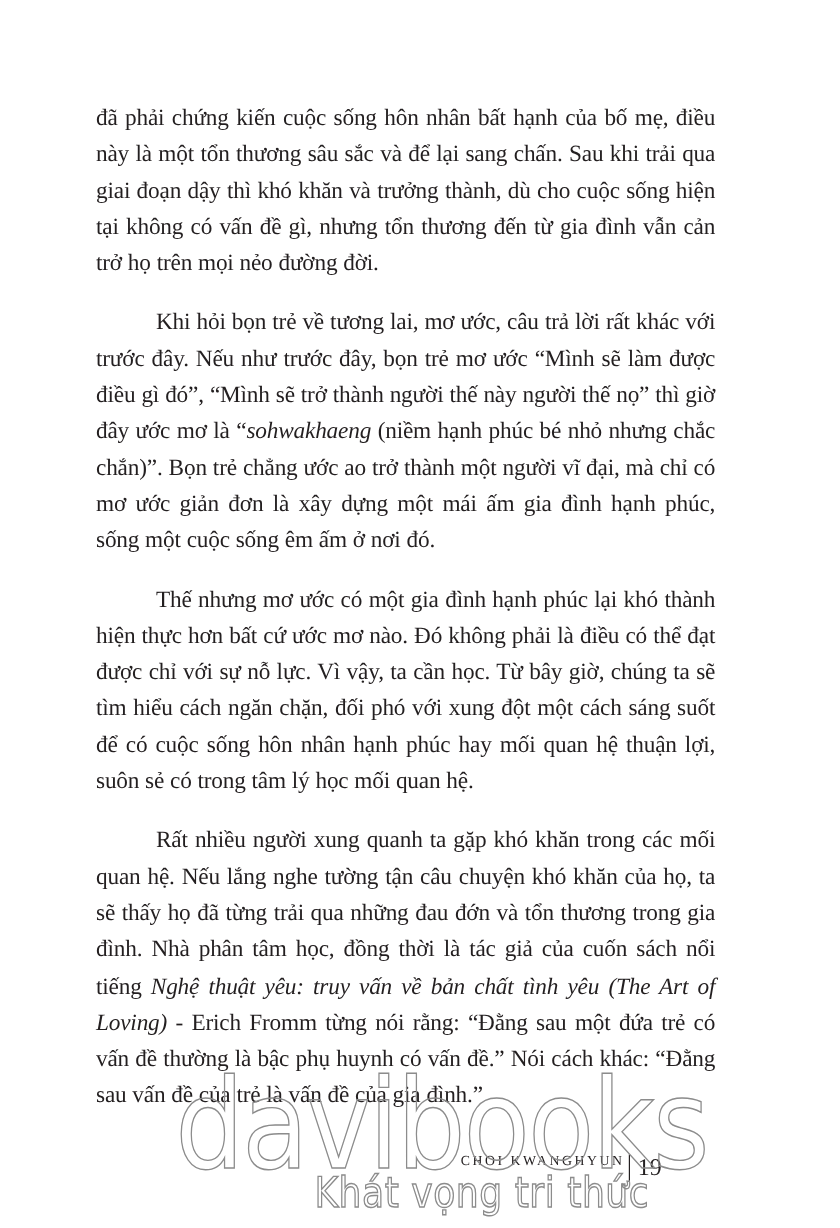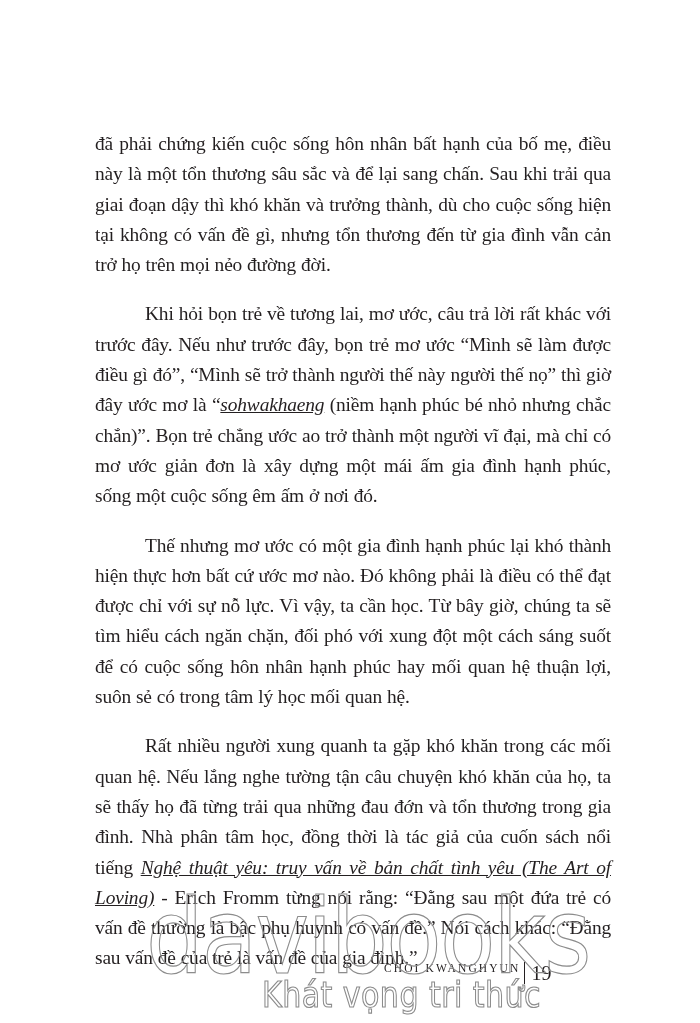--- a/index.html
+++ b/index.html
@@ -17,36 +17,35 @@
     }
     .page {
       position: absolute;
       left: 0; top: 0;
       width: 700px;
       height: 1023px;
       background: #ffffff;
     }
     .text-column {
       position: absolute;
-      left: 95px;
+      left: 80px;
       top: 84px;
       width: 516px;
-      margin-top: 45px;
     }
     .para {
       margin: 0 0 19px 0;
       font-size: 19.4px;
       line-height: 30.3px;
       text-align: justify;
       text-align-last: left;
       letter-spacing: -0.15px;
       word-spacing: 0.2px;
     }
     .para.indent { text-indent: 50px; }
-    .para em { font-style: italic; text-decoration: underline; }
+    .para em { font-style: italic; }
 
     .footer {
       position: absolute;
       top: 962px;
       left: 384px;
       height: 30px;
       display: flex;
       align-items: flex-start;
       white-space: nowrap;
       z-index: 2;

